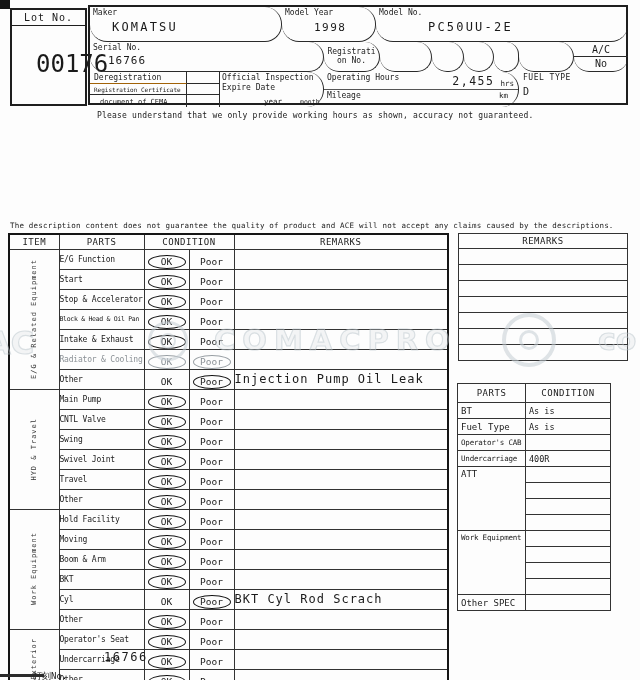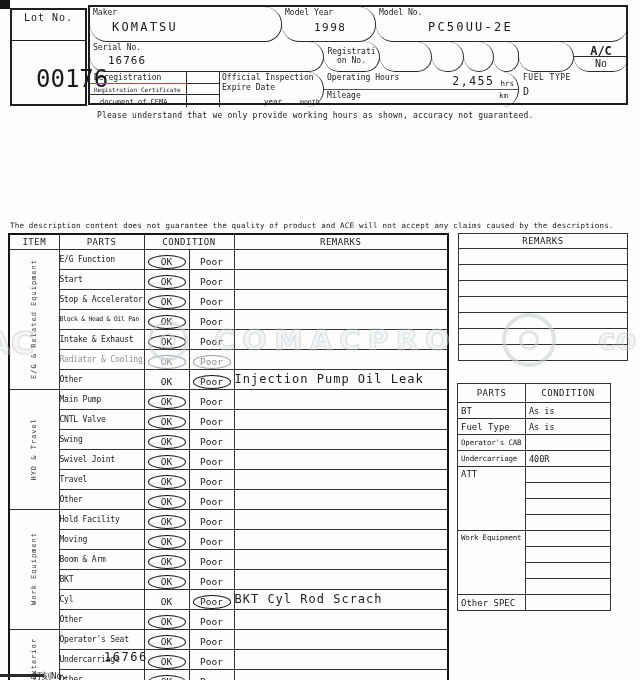--- a/index.html
+++ b/index.html
@@ -3,21 +3,21 @@
 <meta charset="utf-8">
 <style>
   * { margin:0; padding:0; box-sizing:border-box; }
   body { background:#e8e8e8; font-family:"DejaVu Sans Mono","Liberation Mono",monospace; color:#1a1a1a; }
   #canvas { position:relative; width:640px; height:680px; background:#fdfdfd; overflow:hidden; }
 
   .abs { position:absolute; }
 
   
   #lot-box { left:10px; top:8px; width:77px; height:98px; border:2px solid #1e1e1e; background:transparent; }
-  #lot-box .lot-hd { height:31px; border-bottom:1px solid #1e1e1e; text-align:center; font-size:10px; padding-top:2px; letter-spacing:1px; }
+  #lot-box .lot-hd { height:16px; border-bottom:1px solid #1e1e1e; text-align:center; font-size:10px; padding-top:2px; letter-spacing:1px; }
   #lot-box .lot-val { text-align:center; margin-top:24px; font-size:24px; letter-spacing:0px;padding-left:24px; }
 
   
   #hform { left:88px; top:5px; width:540px; height:100px; border:2px solid #1e1e1e; }
   .hc { position:absolute; border-color:#2a2a2a;border-radius:17px; }
   .brd-r { border-right:1px solid #2a2a2a; }
   .brd-b { border-bottom:1px solid #2a2a2a; }
   .lbl { font-size:8px; color:#222; padding:1px 0 0 3px; line-height:9px; white-space:nowrap; }
   .val-lg { font-size:12px; letter-spacing:2.2px; white-space:nowrap; }
   .prelines { white-space:pre-line; }
@@ -110,21 +110,21 @@
     <div class="hc brd-r brd-b" style="left:234px;top:35px;width:56px;height:30px;text-align:center;">
       <div class="prelines" style="font-size:8px;line-height:9px;padding-top:5px;">Registrati
 on No.</div>
     </div>
     <div class="hc brd-r brd-b" style="left:290px;top:35px;width:52px;height:30px;"></div>
     <div class="hc brd-r brd-b" style="left:342px;top:35px;width:32px;height:30px;"></div>
     <div class="hc brd-r brd-b" style="left:374px;top:35px;width:30px;height:30px;"></div>
     <div class="hc brd-r brd-b" style="left:404px;top:35px;width:25px;height:30px;"></div>
     <div class="hc brd-r brd-b" style="left:429px;top:35px;width:55px;height:30px;"></div>
     <div class="hc brd-b" style="left:484px;top:35px;width:54px;height:30px;">
-      <div style="height:15px;border-bottom:1px solid #2a2a2a;text-align:center;font-size:12px;padding-top:2px;font-weight:bold;">A/C</div>
+      <div style="height:15px;border-bottom:1px solid #2a2a2a;text-align:center;font-size:10px;padding-top:2px;">A/C</div>
       <div style="height:15px;text-align:center;font-size:10px;padding-top:1px;">No</div>
     </div>
 
     <div class="hc" style="left:0;top:65px;width:130px;height:35px;">
       <div style="position:absolute;left:0;top:0;width:97px;height:12px;border-right:1px solid #2a2a2a;border-bottom:1px solid #a16207;font-size:8px;padding:1px 0 0 4px;white-space:nowrap;">Deregistration</div>
       <div style="position:absolute;left:97px;top:0;width:33px;height:12px;border-right:1px solid #2a2a2a;border-bottom:1px solid #2a2a2a;"></div>
       <div style="position:absolute;left:0;top:12px;width:97px;height:11px;border-right:1px solid #2a2a2a;border-bottom:1px solid #2a2a2a;font-size:6px;padding:2px 0 0 4px;white-space:nowrap;">Registration Certificate</div>
       <div style="position:absolute;left:97px;top:12px;width:33px;height:11px;border-right:1px solid #2a2a2a;border-bottom:1px solid #2a2a2a;"></div>
       <div style="position:absolute;left:0;top:23px;width:97px;height:12px;border-right:1px solid #2a2a2a;font-size:7px;padding:3px 0 0 10px;white-space:nowrap;">document of CEMA</div>
       <div style="position:absolute;left:97px;top:23px;width:33px;height:12px;border-right:1px solid #2a2a2a;"></div>

